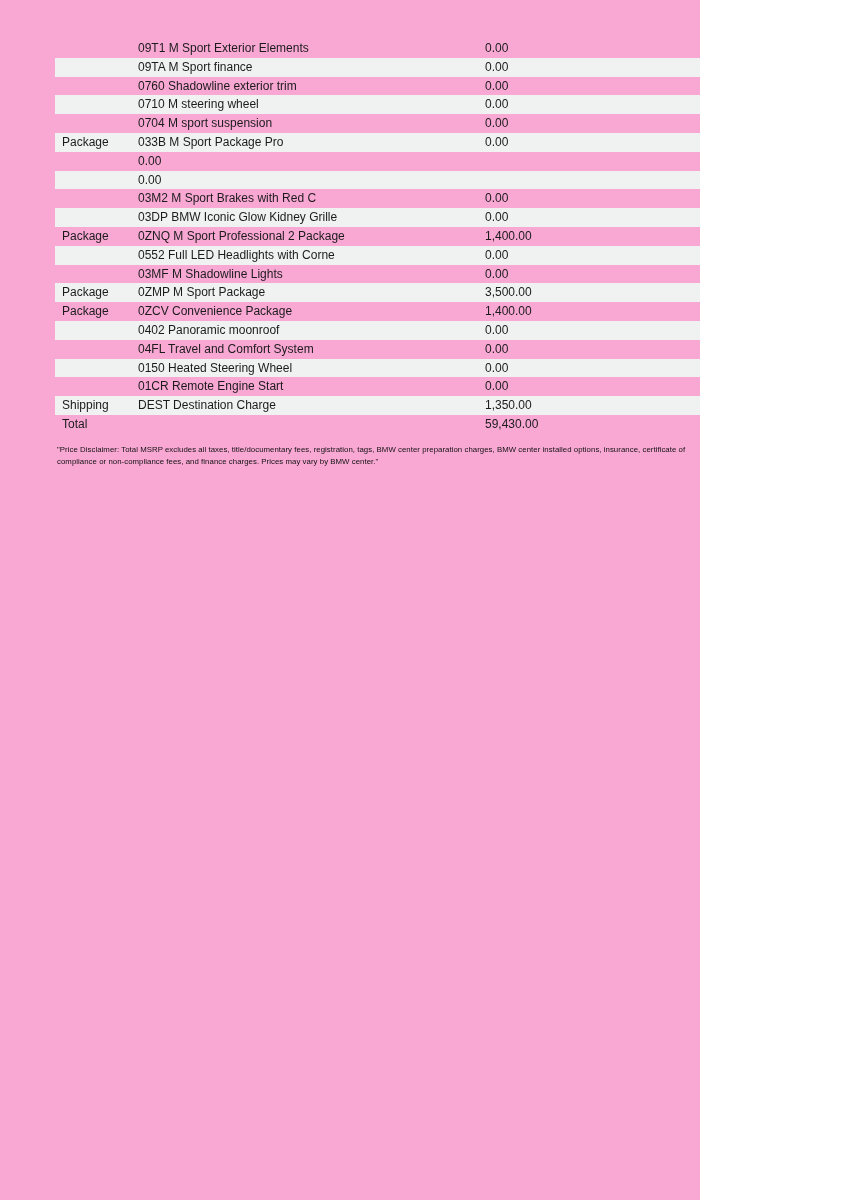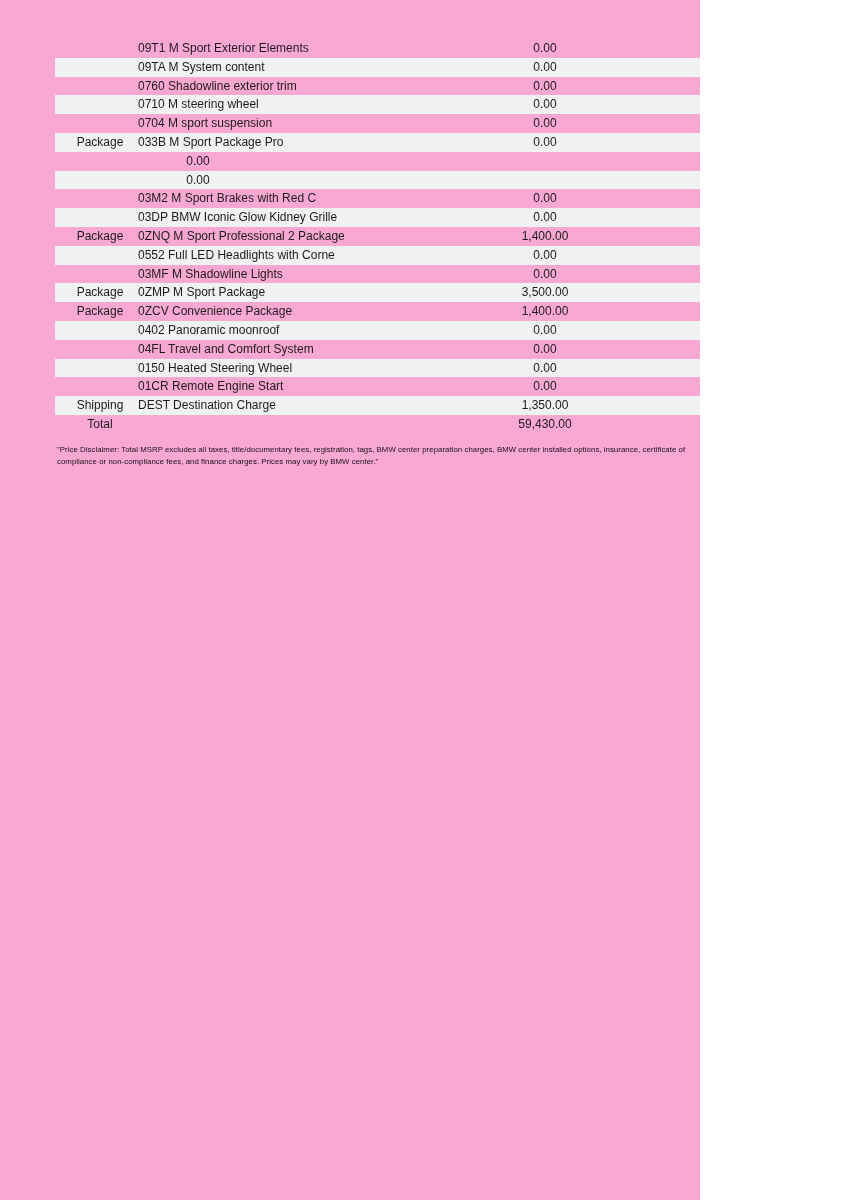--- a/index.html
+++ b/index.html
@@ -37,32 +37,31 @@
   }
   .row:nth-child(even) {
     background: #f0f2f1;
   }
   .cell-cat {
     width: 83px;
     padding-left: 7px;
     flex: 0 0 auto;
     white-space: nowrap;
     overflow: hidden;
-    text-align: center;
   }
   .cell-item {
     width: 347px;
     flex: 0 0 auto;
     white-space: nowrap;
     overflow: hidden;
   }
   .cell-price {
     width: 120px;
     flex: 0 0 auto;
-    text-align: center;
+    text-align: left;
     white-space: nowrap;
   }
   .cell-fill {
     flex: 1 1 auto;
   }
   .disclaimer {
     position: absolute;
     left: 57px;
     top: 444px;
     width: 740px;
@@ -83,21 +82,21 @@
   <div class="options-table">
 
   <div class="row">
         <div class="cell-cat"></div>
         <div class="cell-item">09T1 M Sport Exterior Elements</div>
         <div class="cell-price">0.00</div>
         <div class="cell-fill"></div>
       </div>
       <div class="row">
         <div class="cell-cat"></div>
-        <div class="cell-item">09TA M System content</div>
+        <div class="cell-item">09TA M Sport finance</div>
         <div class="cell-price">0.00</div>
         <div class="cell-fill"></div>
       </div>
       <div class="row">
         <div class="cell-cat"></div>
         <div class="cell-item">0760 Shadowline exterior trim</div>
         <div class="cell-price">0.00</div>
         <div class="cell-fill"></div>
       </div>
       <div class="row">

